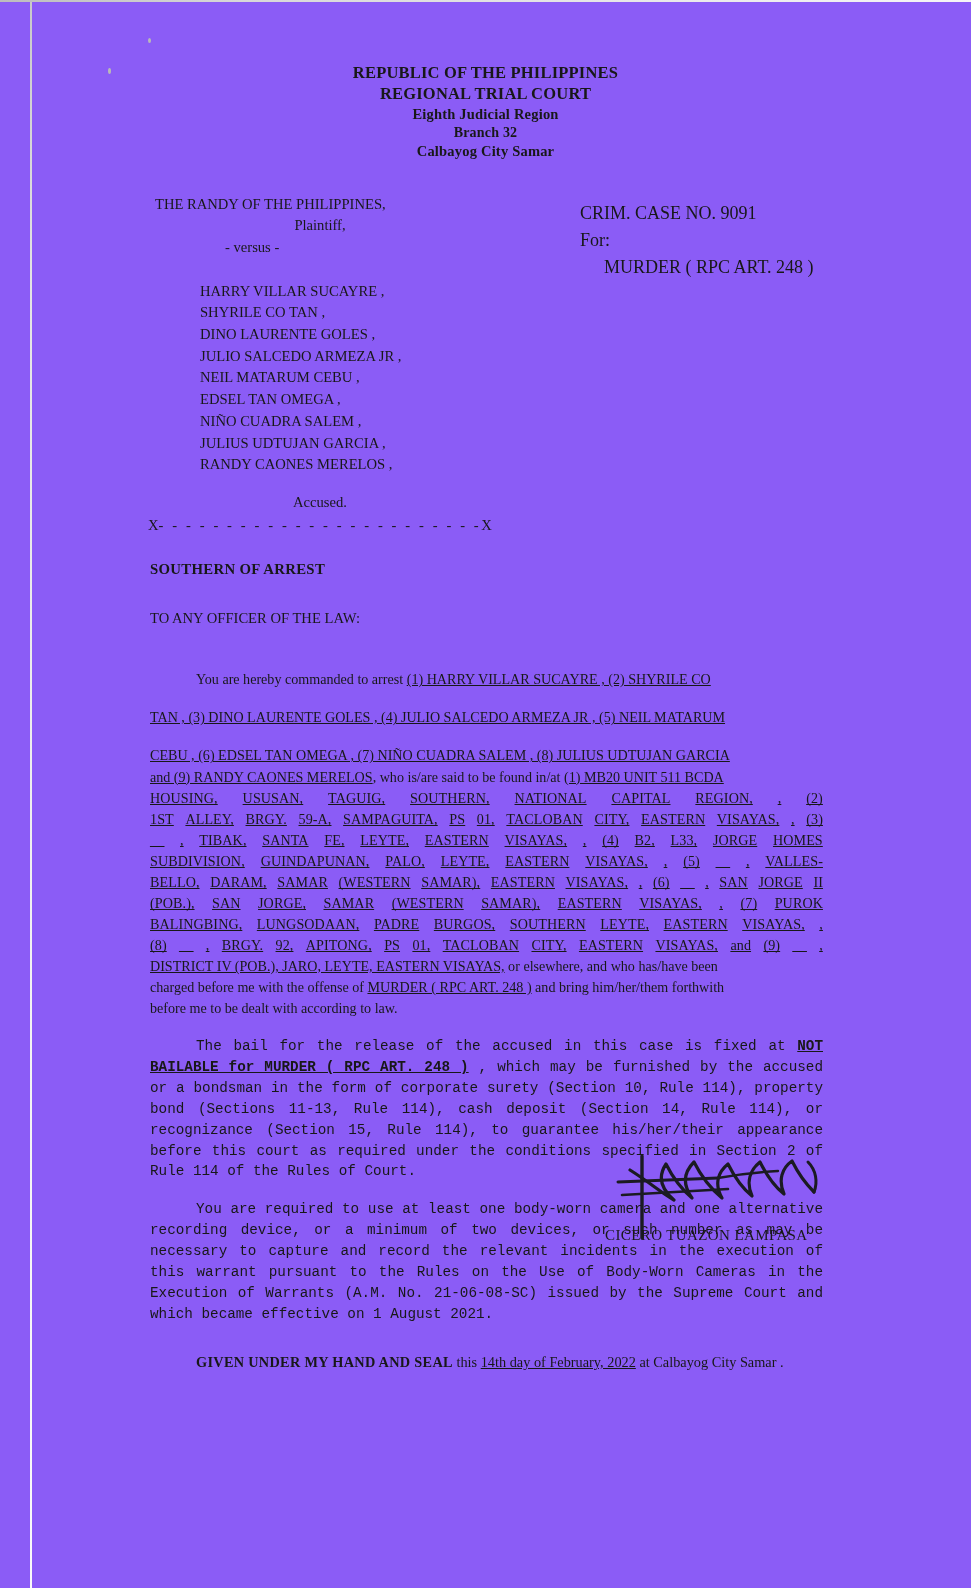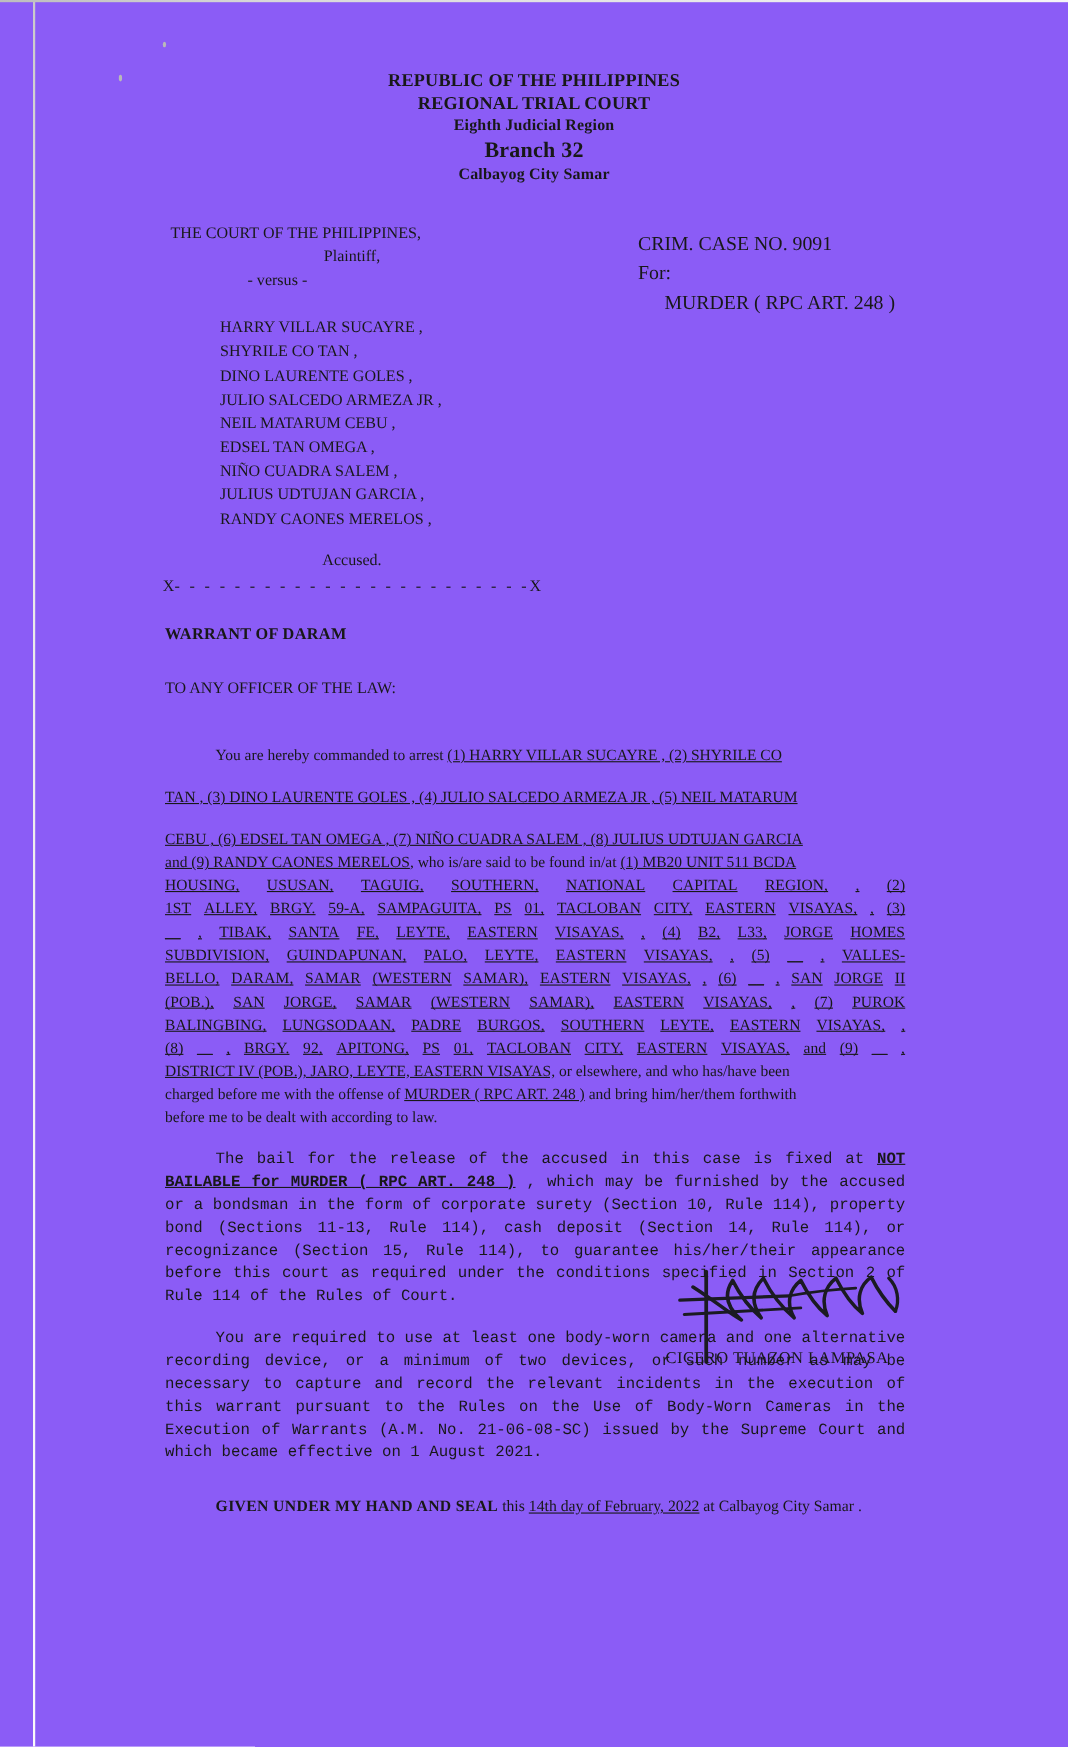--- a/index.html
+++ b/index.html
@@ -50,21 +50,21 @@
     margin-top: 62px;
     line-height: 1.30;
   }
   .court-header div {
     font-weight: bold;
     letter-spacing: 0.2px;
   }
   .ch-1 { font-size: 16.5px; }
   .ch-2 { font-size: 16.5px; }
   .ch-3 { font-size: 14.5px; }
-  .ch-4 { font-size: 20px; }
+  .ch-4 { font-size: 14px; }
   .ch-5 { font-size: 14.5px; }
 
   
   .caption {
     position: relative;
     margin-top: 33px;
     padding-left: 155px;
     padding-right: 60px;
     font-size: 14.6px;
     line-height: 1.48;
@@ -203,42 +203,42 @@
 
     <div class="caption">
 
       <div class="case-block">
         <div>CRIM. CASE NO. 9091</div>
         <div>For:</div>
         <div class="case-for-val">MURDER ( RPC ART. 248 )</div>
       </div>
 
       <div class="cap-left">
-        <div>THE COURT OF THE PHILIPPINES,</div>
+        <div>THE RANDY OF THE PHILIPPINES,</div>
         <div class="cap-plaintiff">Plaintiff,</div>
         <div class="cap-versus">- versus -</div>
 
         <div class="accused-list">
           <div>HARRY VILLAR SUCAYRE ,</div>
           <div>SHYRILE CO TAN ,</div>
           <div>DINO LAURENTE GOLES ,</div>
           <div>JULIO SALCEDO ARMEZA JR ,</div>
           <div>NEIL MATARUM CEBU ,</div>
           <div>EDSEL TAN OMEGA ,</div>
           <div>NIÑO CUADRA SALEM ,</div>
           <div>JULIUS UDTUJAN GARCIA ,</div>
           <div>RANDY CAONES MERELOS ,</div>
         </div>
 
         <div class="cap-accused-label">Accused.</div>
         <div class="dash-line"><span>X</span><span class="dashes">- - - - - - - - - - - - - - - - - - - - - - - -</span><span>X</span></div>
       </div>
     </div>
 
-    <div class="doc-title">WARRANT OF DARAM</div>
+    <div class="doc-title">SOUTHERN OF ARREST</div>
     <div class="addressee">TO ANY OFFICER OF THE LAW:</div>
 
     <div class="body-wrap">
 
       <div class="p1" id="p1-host">
           <span class="line"><span style="display:inline-block;width:46px"></span><span>You are hereby commanded to arrest  </span><span class="u">(1) HARRY VILLAR SUCAYRE , (2) SHYRILE CO</span></span>
           <span class="line u">TAN , (3) DINO LAURENTE GOLES , (4) JULIO SALCEDO ARMEZA JR , (5) NEIL MATARUM</span>
           <span class="line u">CEBU , (6) EDSEL TAN OMEGA , (7) NIÑO CUADRA SALEM , (8) JULIUS UDTUJAN GARCIA</span>
           <span class="line"><span class="u">and (9) RANDY CAONES MERELOS</span><span>, who is/are said to be found in/at  </span><span class="u">(1) MB20 UNIT 511 BCDA</span></span>
           <span class="line just caps uline">

